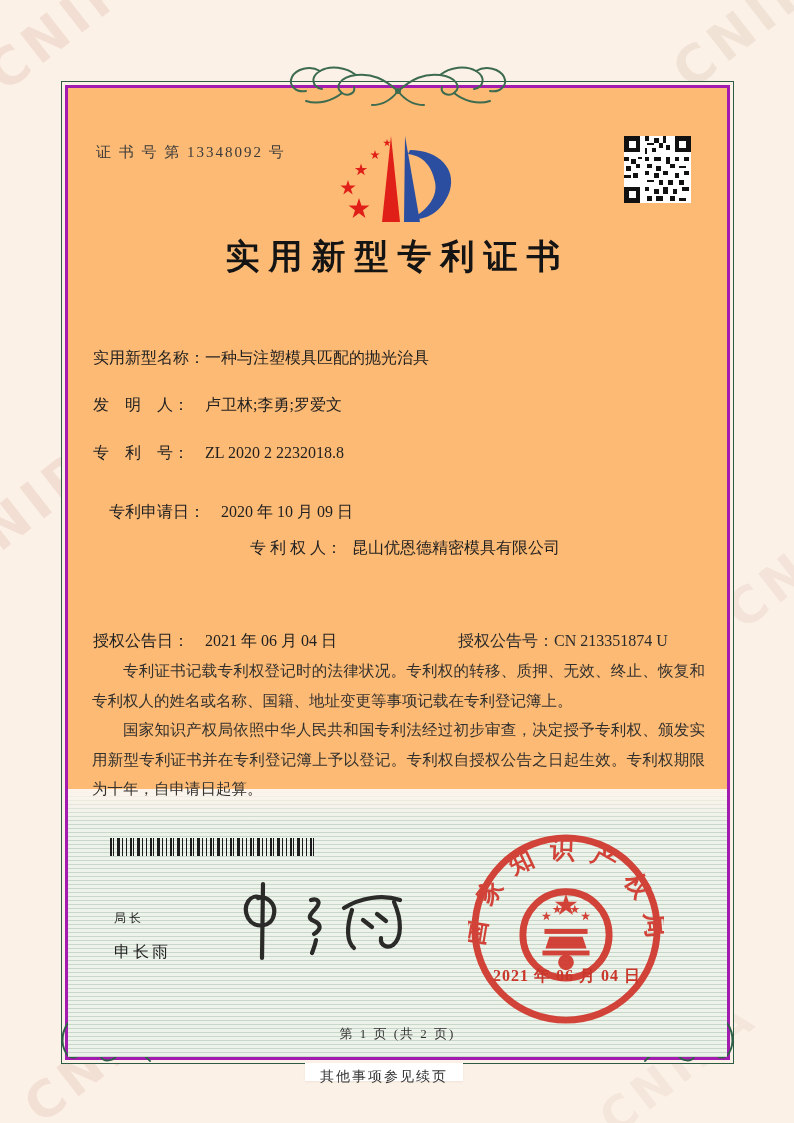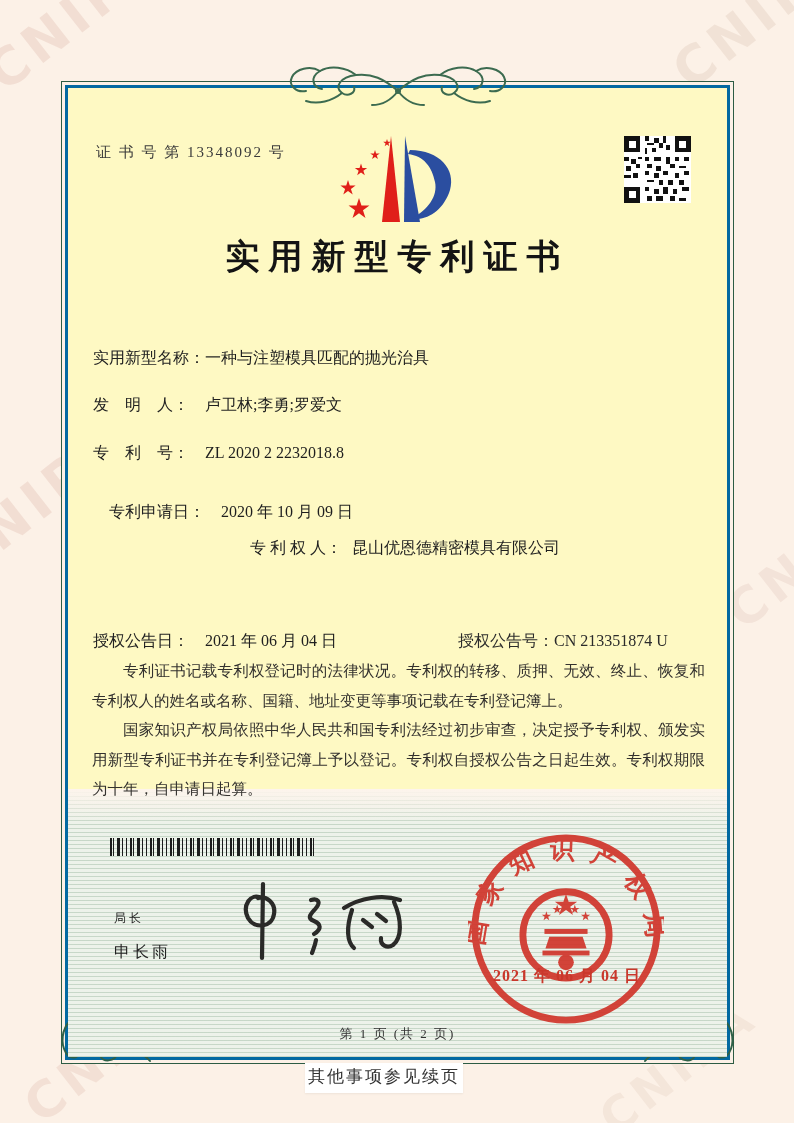--- a/index.html
+++ b/index.html
@@ -11,23 +11,23 @@
   }
   .page{position:absolute;inset:0;}
   
   .wm{
     position:absolute;font-family:"DejaVu Sans",sans-serif;font-weight:bold;
     transform:rotate(-38deg);letter-spacing:6px;pointer-events:none;user-select:none;
   }
   
   .frame{
     position:absolute;left:65px;top:85px;width:659px;height:969px;
-    border:3px solid #0369a1;
+    border:3px solid #a21caf;
     box-shadow:0 0 0 3px #fcf1e7, 0 0 0 4px #2d5c44;
-    background:#fef9c3;
+    background:#fdba74;
   }
   .frame-inner{position:absolute;inset:0;}
   
   .ornament-top{position:absolute;left:50%;top:-27px;transform:translateX(-50%);}
   .corner-bl{position:absolute;left:-12px;bottom:-14px;}
   .corner-br{position:absolute;right:-12px;bottom:-14px;transform:scaleX(-1);}
   
   .cert-no{position:absolute;left:28px;top:55px;font-size:15px;letter-spacing:2px;color:#3a3a3a;}
   .logo{position:absolute;left:50%;top:42px;transform:translateX(-50%);}
   .qr{position:absolute;right:36px;top:48px;width:67px;height:67px;}
@@ -69,22 +69,22 @@
   .director-name{position:absolute;left:46px;top:854px;font-size:16px;letter-spacing:3px;color:#222;}
   .signature{position:absolute;left:160px;top:788px;}
   .seal{position:absolute;left:400px;top:743px;width:196px;height:196px;}
   .seal-date{
     position:absolute;left:404px;top:878px;width:190px;text-align:center;
     font-size:16px;font-weight:bold;color:#c9372b;letter-spacing:1px;white-space:nowrap;
   }
   .page-info{position:absolute;left:0;right:0;top:937px;text-align:center;font-size:13px;letter-spacing:2px;color:#333;}
   
   .note-box{
-    position:absolute;left:305px;top:1063px;width:158px;height:30px;line-height:27px;
-    background:#ffffff;text-align:center;font-size:17px;letter-spacing:2px;color:#333;
+    position:absolute;left:305px;top:1063px;width:158px;height:18px;line-height:27px;
+    background:#ffffff;text-align:center;font-size:14px;letter-spacing:2px;color:#333;
     box-shadow:0 1px 2px rgba(0,0,0,.06);
   }
 </style>
 </head>
 <body>
 
 <div class="page">
 
   <span class="wm" style="left:-28px;top:-14px;font-size:52px;color:rgba(206,148,134,.20);">CNIPA</span>
   <span class="wm" style="left:658px;top:-16px;font-size:52px;color:rgba(196,158,140,.18);">CNIPA</span>

